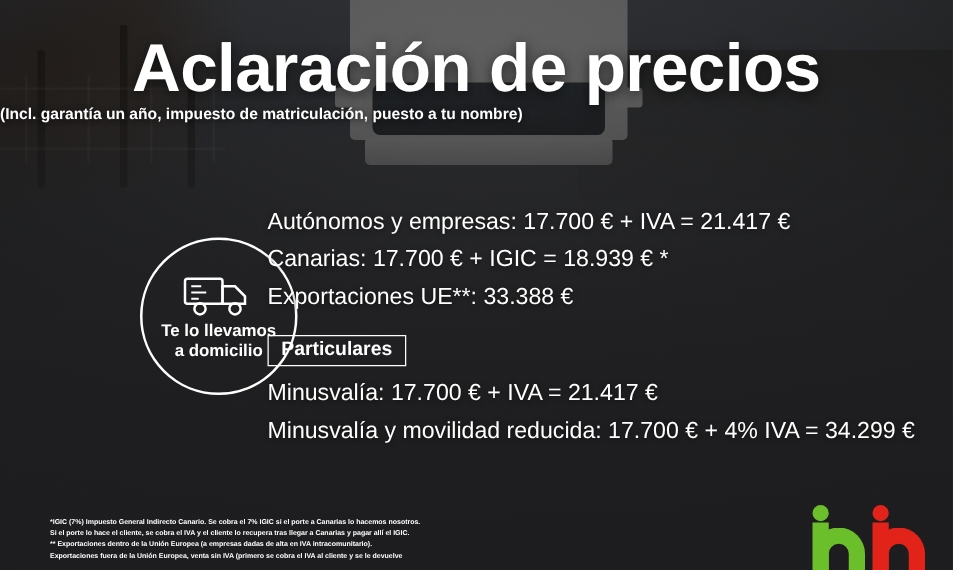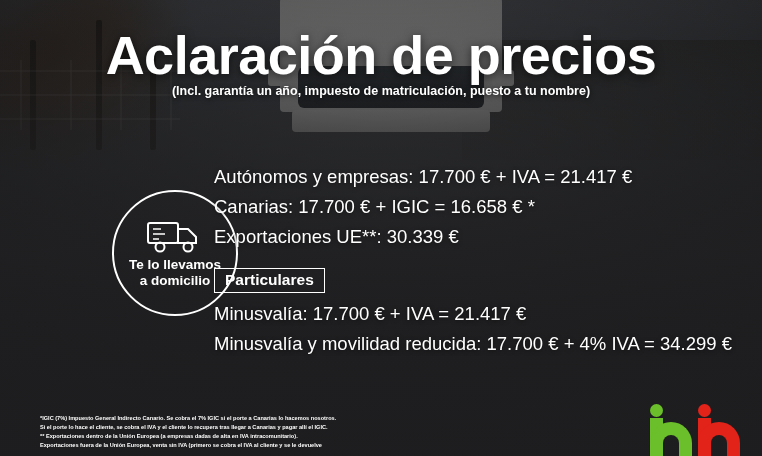--- a/index.html
+++ b/index.html
@@ -130,21 +130,20 @@
     font-size: 54px;
     font-weight: bold;
     letter-spacing: -0.5px;
     text-shadow: 0 2px 10px rgba(0,0,0,0.6);
     white-space: nowrap;
   }
   .subtitle {
     position: absolute;
     top: 84px;
     left: 0; right: 0;
-    text-align: center;
     color: #ffffff;
     font-size: 12.5px;
     font-weight: bold;
     text-shadow: 0 1px 5px rgba(0,0,0,0.75);
     white-space: nowrap;
   }
 
   
   .badge {
     position: absolute;
@@ -298,22 +297,22 @@
         </svg>
       </span>
       <div class="badge-text">
         <div>Te lo llevamos</div>
         <div>a domicilio</div>
       </div>
     </div>
 
     <div class="prices">
       <div class="price-line">Autónomos y empresas: 17.700 € + IVA = 21.417 €</div>
-      <div class="price-line">Canarias: 17.700 € + IGIC = 16.658 € *</div>
-      <div class="price-line">Exportaciones UE**: 30.339 €</div>
+      <div class="price-line">Canarias: 17.700 € + IGIC = 18.939 € *</div>
+      <div class="price-line">Exportaciones UE**: 33.388 €</div>
 
       <div class="group-gap"></div>
 
       <div>
         <span class="particulares-box">Particulares</span>
       </div>
 
       <div class="price-line">Minusvalía: 17.700 € + IVA = 21.417 €</div>
       <div class="price-line">Minusvalía y movilidad reducida: 17.700 € + 4% IVA = 34.299 €</div>
     </div>

